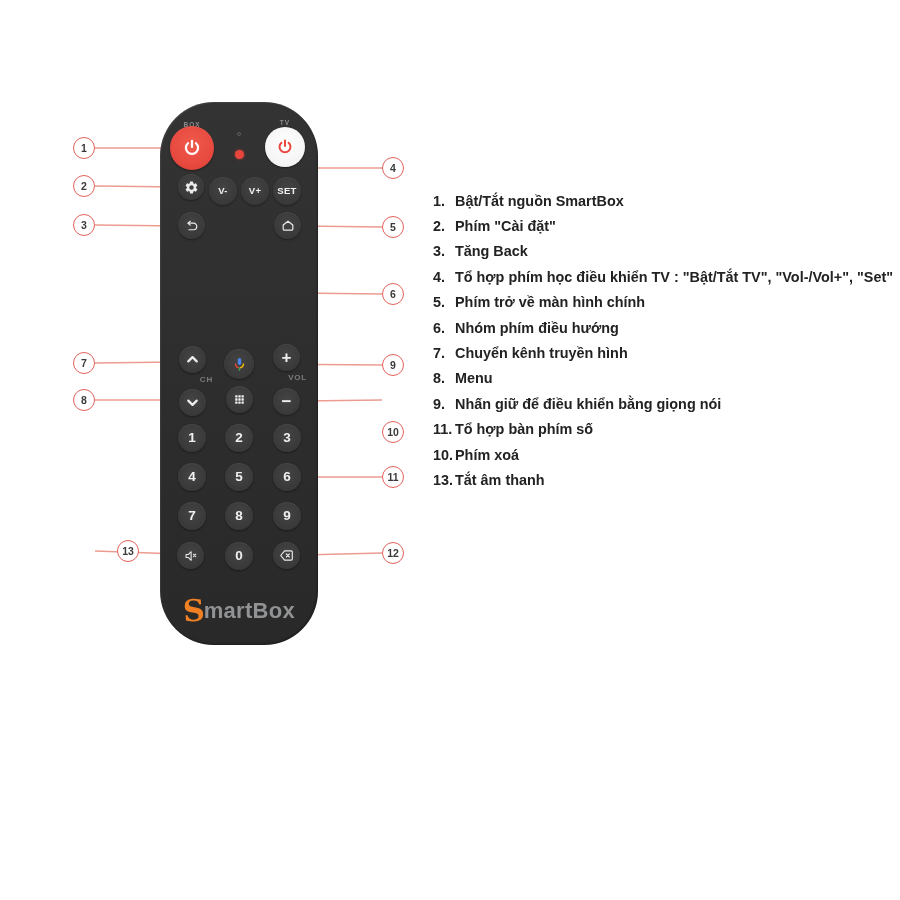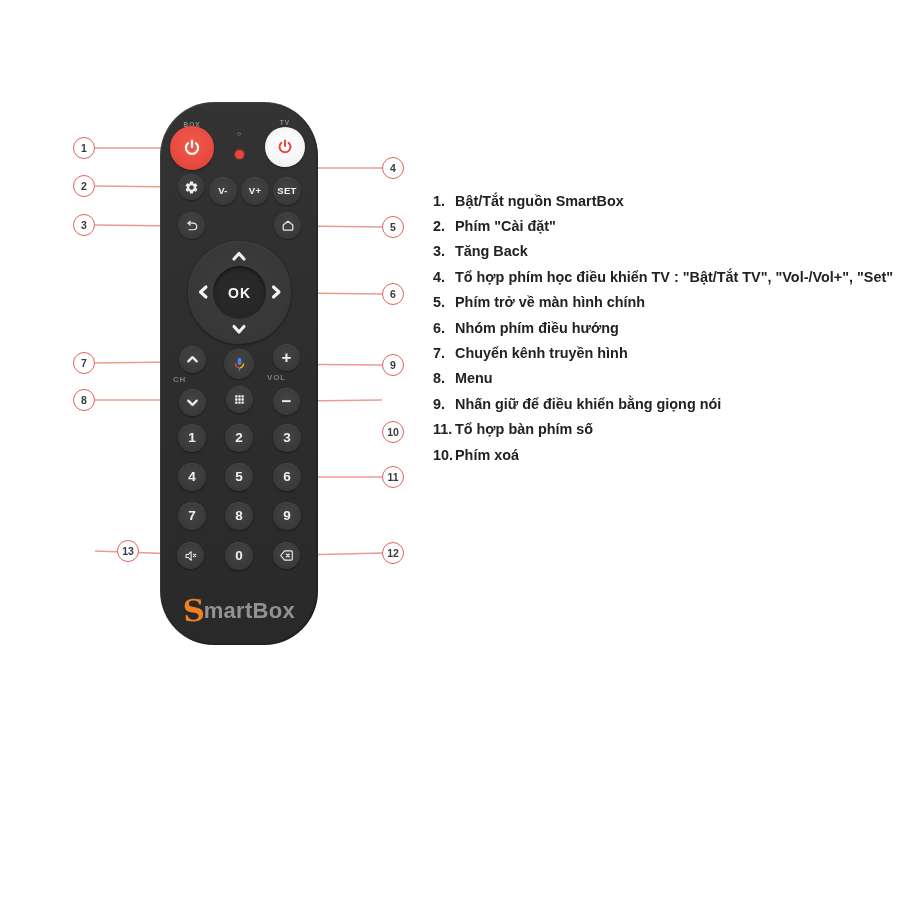--- a/index.html
+++ b/index.html
@@ -18,21 +18,21 @@
 
   
   .remote{position:absolute;left:160px;top:102px;width:158px;height:543px;border-radius:54px;
     background:linear-gradient(180deg,#333333 0%,#2d2d2d 55%,#292929 100%);
     box-shadow:inset 1px 1px 1px rgba(255,255,255,0.08), inset -1px -1px 2px rgba(0,0,0,0.35);}
   .btn{position:absolute;border-radius:50%;background:radial-gradient(circle at 50% 42%,#444444 0%,#3a3a3a 62%,#343434 100%);
     box-shadow:inset 0 1px 1px rgba(255,255,255,0.06), 0 1px 2px rgba(0,0,0,0.4);
     display:flex;align-items:center;justify-content:center;color:#f2f2f2;cursor:pointer;}
   .btn span{line-height:1;}
   .toplabel{position:absolute;text-align:center;font-size:6.5px;letter-spacing:1px;color:#8d8d8d;font-weight:bold;}
-  .sidelabel{position:absolute;text-align:left;font-size:8px;letter-spacing:0.8px;color:#7d7d7d;font-weight:bold;}
+  .sidelabel{position:absolute;text-align:right;font-size:8px;letter-spacing:0.8px;color:#7d7d7d;font-weight:bold;}
   .power-box{background:radial-gradient(circle at 50% 40%,#f05a4d 0%,#e84a3f 60%,#d93c32 100%);}
   .power-tv{background:radial-gradient(circle at 50% 40%,#ffffff 0%,#f4f4f4 70%,#e8e8e8 100%);}
   .sensor-hole{position:absolute;left:77px;top:30px;width:4px;height:4px;border-radius:50%;border:1px solid #5e5e5e;box-sizing:border-box;}
   .led{position:absolute;left:75px;top:48px;width:9px;height:9px;border-radius:50%;background:#e8453c;box-shadow:0 0 3px rgba(232,69,60,.7);}
   .dpad{position:absolute;left:28px;top:139px;width:103px;height:103px;border-radius:50%;
     background:radial-gradient(circle at 50% 45%,#3d3d3d 0%,#383838 60%,#323232 100%);
     box-shadow:inset 0 1px 2px rgba(255,255,255,0.05), 0 1px 3px rgba(0,0,0,0.45);}
   .okring{position:absolute;left:25px;top:25px;width:53px;height:53px;border-radius:50%;
     background:radial-gradient(circle at 50% 40%,#2b2b2b 0%,#262626 70%,#222 100%);
     box-shadow:inset 0 -1px 2px rgba(255,255,255,0.04), inset 0 2px 3px rgba(0,0,0,0.5);
@@ -163,37 +163,20 @@
         <path d="M6.6 7.8 H14.4 A4.7 4.7 0 0 1 19.1 12.5 V12.9 A4.7 4.7 0 0 1 14.4 17.6 H7.6"></path>
       </svg>
     </div>
 
     <div class="btn" style="left:114px;top:110px;width:27px;height:27px;">
       <svg width="16" height="16" viewBox="0 0 24 24" fill="none" stroke="#ececec" stroke-width="1.8" stroke-linejoin="round">
         <path d="M12 5 L4.8 10.6 V16.4 A1.9 1.9 0 0 0 6.7 18.3 H17.3 A1.9 1.9 0 0 0 19.2 16.4 V10.6 Z"></path>
       </svg>
     </div>
 
-    <div class="dpad">
-      <svg class="dArrow" style="left:42px;top:6px;" viewBox="0 0 18 18">
-        <polyline points="4,12 9,6.5 14,12" fill="none" stroke="#f2f2f2" stroke-width="3.1" stroke-linecap="round" stroke-linejoin="round"></polyline>
-      </svg>
-      <svg class="dArrow" style="left:42px;top:79px;" viewBox="0 0 18 18">
-        <polyline points="4,6.5 9,12 14,6.5" fill="none" stroke="#f2f2f2" stroke-width="3.1" stroke-linecap="round" stroke-linejoin="round"></polyline>
-      </svg>
-      <svg class="dArrow" style="left:6px;top:42px;" viewBox="0 0 18 18">
-        <polyline points="12,4 6.5,9 12,14" fill="none" stroke="#f2f2f2" stroke-width="3.1" stroke-linecap="round" stroke-linejoin="round"></polyline>
-      </svg>
-      <svg class="dArrow" style="left:79px;top:42px;" viewBox="0 0 18 18">
-        <polyline points="6.5,4 12,9 6.5,14" fill="none" stroke="#f2f2f2" stroke-width="3.1" stroke-linecap="round" stroke-linejoin="round"></polyline>
-      </svg>
-      <div class="okring">
-          <span>OK</span>
-        </div>
-    </div>
 
     <div class="btn" style="left:19px;top:244px;width:27px;height:27px;">
       <svg width="15" height="15" viewBox="0 0 16 16">
         <polyline points="3.5,10 8,5.5 12.5,10" fill="none" stroke="#ececec" stroke-width="2.4" stroke-linecap="round" stroke-linejoin="round"></polyline>
       </svg>
     </div>
     <div class="sidelabel" style="left:13px;top:273px;width:40px;">CH</div>
     <div class="btn" style="left:19px;top:287px;width:27px;height:27px;">
       <svg width="15" height="15" viewBox="0 0 16 16">
         <polyline points="3.5,6 8,10.5 12.5,6" fill="none" stroke="#ececec" stroke-width="2.4" stroke-linecap="round" stroke-linejoin="round"></polyline>
@@ -319,15 +302,19 @@
         <span>Nhấn giữ để điều khiển bằng giọng nói</span>
       </div>
     <div class="legend-item">
         <span class="leg-num">11.</span>
         <span>Tổ hợp bàn phím số</span>
       </div>
     <div class="legend-item">
         <span class="leg-num">10.</span>
         <span>Phím xoá</span>
       </div>
+    <div class="legend-item">
+        <span class="leg-num">13.</span>
+        <span>Tắt âm thanh</span>
+      </div>
   </div>
 
 </div>
 
 </body></html>

